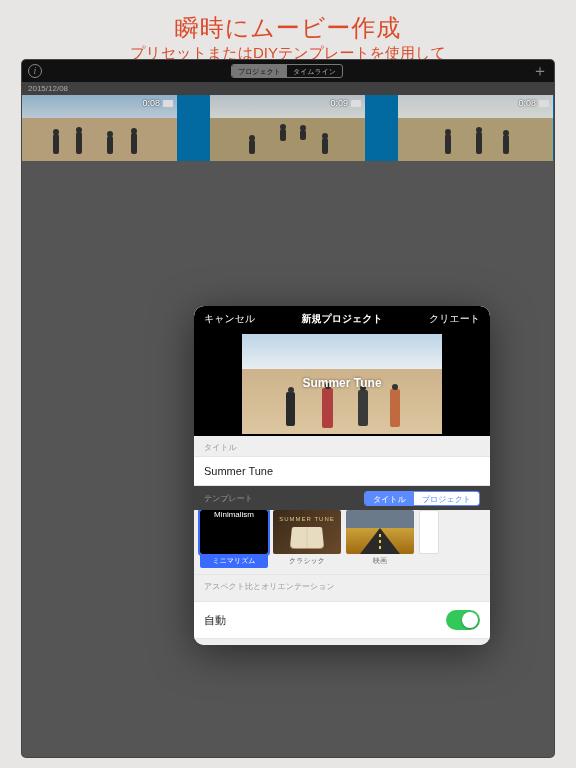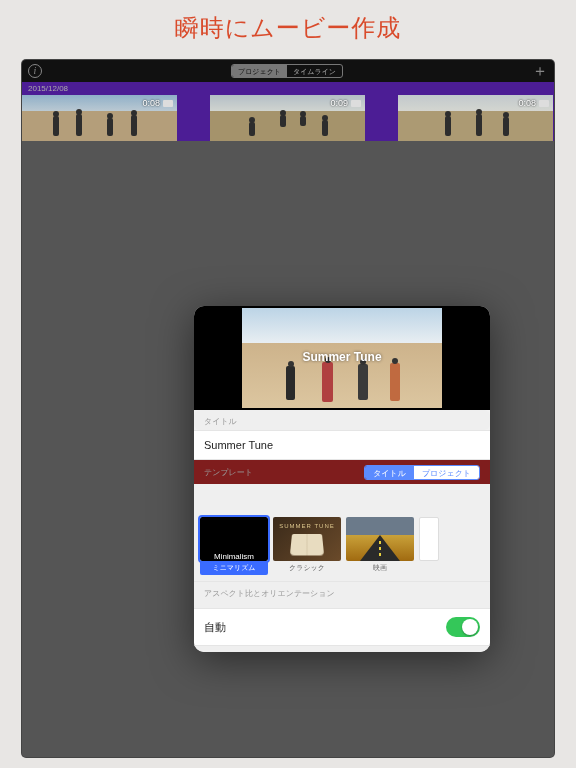--- a/index.html
+++ b/index.html
@@ -12,51 +12,51 @@
     position: absolute; left: 22px; top: 60px; width: 532px; height: 697px;
     background: #555; border-radius: 4px; overflow: hidden;
     box-shadow: 0 0 0 1px #444;
   }
   .topbar { height: 22px; background: #111; display: flex; align-items: center; justify-content: space-between; padding: 0 6px; }
   .info-icon { width: 14px; height: 14px; border: 1px solid #888; border-radius: 50%; color: #888; font-size: 10px; line-height: 12px; text-align: center; font-style: italic; font-family: serif; }
   .seg-top { display: flex; border: 1px solid #777; border-radius: 3px; overflow: hidden; height: 14px; }
   .seg-top span { font-size: 7px; color: #aaa; padding: 1px 6px; line-height: 12px; }
   .seg-top span.active { background: #777; color: #111; }
   .plus-icon { color: #888; font-size: 16px; line-height: 14px; }
-  .date { font-size: 8px; color: #aaa; background: #4c1d95; padding: 2px 6px; }
-  .clip-row { display: flex; height: 46px; background: #4c1d95; gap: 32px; }
+  .date { font-size: 8px; color: #aaa; background: #404040; padding: 2px 6px; }
+  .clip-row { display: flex; height: 66px; background: #0369a1; gap: 32px; }
   .clip { flex: 1; position: relative; margin-right: 1px; }
   .clip-meta { position: absolute; top: 3px; right: 4px; display: flex; align-items: center; gap: 3px; }
   .clip-meta span { font-size: 9px; color: #fff; text-shadow: 0 0 2px #000; }
   .cam-icon { width: 10px; height: 7px; background: #ddd; position: relative; border-radius: 1px; display: inline-block; }
   .cam-icon::after { content: ""; position: absolute; right: -3px; top: 1px; border: 3px solid transparent; border-left-color: #ddd; }
   .darken { position: absolute; inset: 0; background: rgba(0,0,0,0.1); }
 
   .modal {
     position: absolute; left: 172px; top: 246px; width: 296px;
     background: #f2f2f2; border-radius: 10px; overflow: hidden;
     box-shadow: 0 8px 40px rgba(0,0,0,0.5);
   }
   .modal-top { background: #000; height: 26px; display: flex; align-items: center; justify-content: space-between; padding: 0 10px; border-top-left-radius: 10px; border-top-right-radius: 10px; }
   .mt-btn { font-size: 10px; color: #fff; }
   .mt-title { font-size: 10px; color: #fff; font-weight: 600; }
   .preview { background: #000; height: 104px; display: flex; align-items: center; justify-content: center; position: relative; }
   .preview-inner { width: 200px; height: 100px; position: relative; overflow: hidden; }
   .preview-text { position: absolute; left: 0; right: 0; top: 42px; text-align: center; color: #fff; font-weight: 600; font-size: 12px; text-shadow: 0 0 3px rgba(0,0,0,.6);}
   .section-label { font-size: 8px; color: #999; padding: 6px 10px 3px; background: #efefef; border-radius: 6px; }
   .title-input { background: #fff; padding: 8px 10px; font-size: 11px; color: #222; border-top: 1px solid #e5e5e5; border-bottom: 1px solid #e5e5e5; }
-  .tmpl-head { display: flex; align-items: center; justify-content: space-between; padding: 5px 10px 4px; background: #7f1d1d; }
+  .tmpl-head { display: flex; align-items: center; justify-content: space-between; padding: 5px 10px 4px; background: #404040; }
   .tmpl-label { font-size: 8px; color: #999; }
   .seg2 { display: flex; border: 1px solid #5b8bff; border-radius: 3px; overflow: hidden; height: 15px; }
   .seg2 span { font-size: 8px; padding: 1px 8px; line-height: 13px; }
   .seg2-a { background: #5b8bff; color: #fff; }
   .seg2-b { color: #5b8bff; background: #fff; }
   .tmpl-row { display: flex; gap: 5px; padding: 0 6px 6px; background: #efefef; overflow: hidden; }
   .tmpl { width: 68px; flex-shrink: 0; }
-  .tmpl-thumb { height: 44px; border-radius: 2px; position: relative; display: flex; align-items: flex-end; justify-content: center; overflow: hidden; margin-top: 33px; }
+  .tmpl-thumb { height: 44px; border-radius: 2px; position: relative; display: flex; align-items: flex-start; justify-content: center; overflow: hidden; }
   .tmpl.sel .tmpl-thumb { outline: 2px solid #3a6bff; }
   .tmpl-cap { font-size: 7px; text-align: center; padding: 2px 0; border-radius: 0 0 2px 2px; }
   .tmpl.sel .tmpl-cap { background: #3a6bff; color: #fff; }
   .tmpl:not(.sel) .tmpl-cap { color: #666; }
   .lbl-minimal { color: #fff; font-size: 8px; }
   .lbl-classic { color: #d8c28a; font-size: 6px; letter-spacing: 1px; }
   .aspect { font-size: 8px; color: #999; padding: 6px 10px 9px; background: #efefef; border-top: 1px solid #e5e5e5;}
   .auto-row { background: #fff; display: flex; align-items: center; justify-content: space-between; padding: 8px 10px; border-top: 1px solid #e5e5e5; border-bottom: 1px solid #e5e5e5;}
   .auto-lbl { font-size: 11px; color: #222; text-align: center; }
   .switch { width: 34px; height: 20px; background: #34c759; border-radius: 10px; position: relative; }
@@ -83,20 +83,21 @@
   .book { background: linear-gradient(135deg,#3a2a1a,#6a4a2a); position:relative;}
   .book::after{content:"";position:absolute;left:18px;bottom:6px;width:32px;height:22px;background:linear-gradient(90deg,#e8dcc0 48%, #c0b090 50%, #e8dcc0 52%);border-radius:2px 2px 4px 4px; transform:perspective(40px) rotateX(14deg);}
 </style>
 </head>
 <body>
 
 <div class="page">
 
   <div class="promo">
     <div class="promo-title">瞬時にムービー作成</div>
+    <div class="promo-sub">プリセットまたはDIYテンプレートを使用して</div>
   </div>
 
   <div class="device">
 
     <div class="topbar">
       <div class="info-icon">i</div>
       <div class="seg-top">
         <span class="active">プロジェクト</span>
         <span>タイムライン</span>
       </div>
@@ -146,20 +147,25 @@
         </div>
         <div class="darken"></div>
         <div class="clip-meta">
             <span>0:08</span>
             <span class="cam-icon"></span>
           </div>
       </div>
     </div>
 
     <div class="modal">
+      <div class="modal-top">
+        <div class="mt-btn">キャンセル</div>
+        <div class="mt-title">新規プロジェクト</div>
+        <div class="mt-btn">クリエート</div>
+      </div>
 
       <div class="preview">
         <div class="preview-inner">
           <div class="beach">
               <div class="sky"></div>
               <div class="sand"></div>
             <div class="person" style="left:22%;height:34px;bottom:8%;width:9px;background:#2a2a2a;"></div>
             <div class="person" style="left:40%;height:40px;bottom:6%;width:11px;background:#b04040;"></div>
             <div class="person" style="left:58%;height:36px;bottom:8%;width:10px;background:#3a3a3a;"></div>
             <div class="person" style="left:74%;height:38px;bottom:7%;width:10px;background:#c06a40;"></div>

